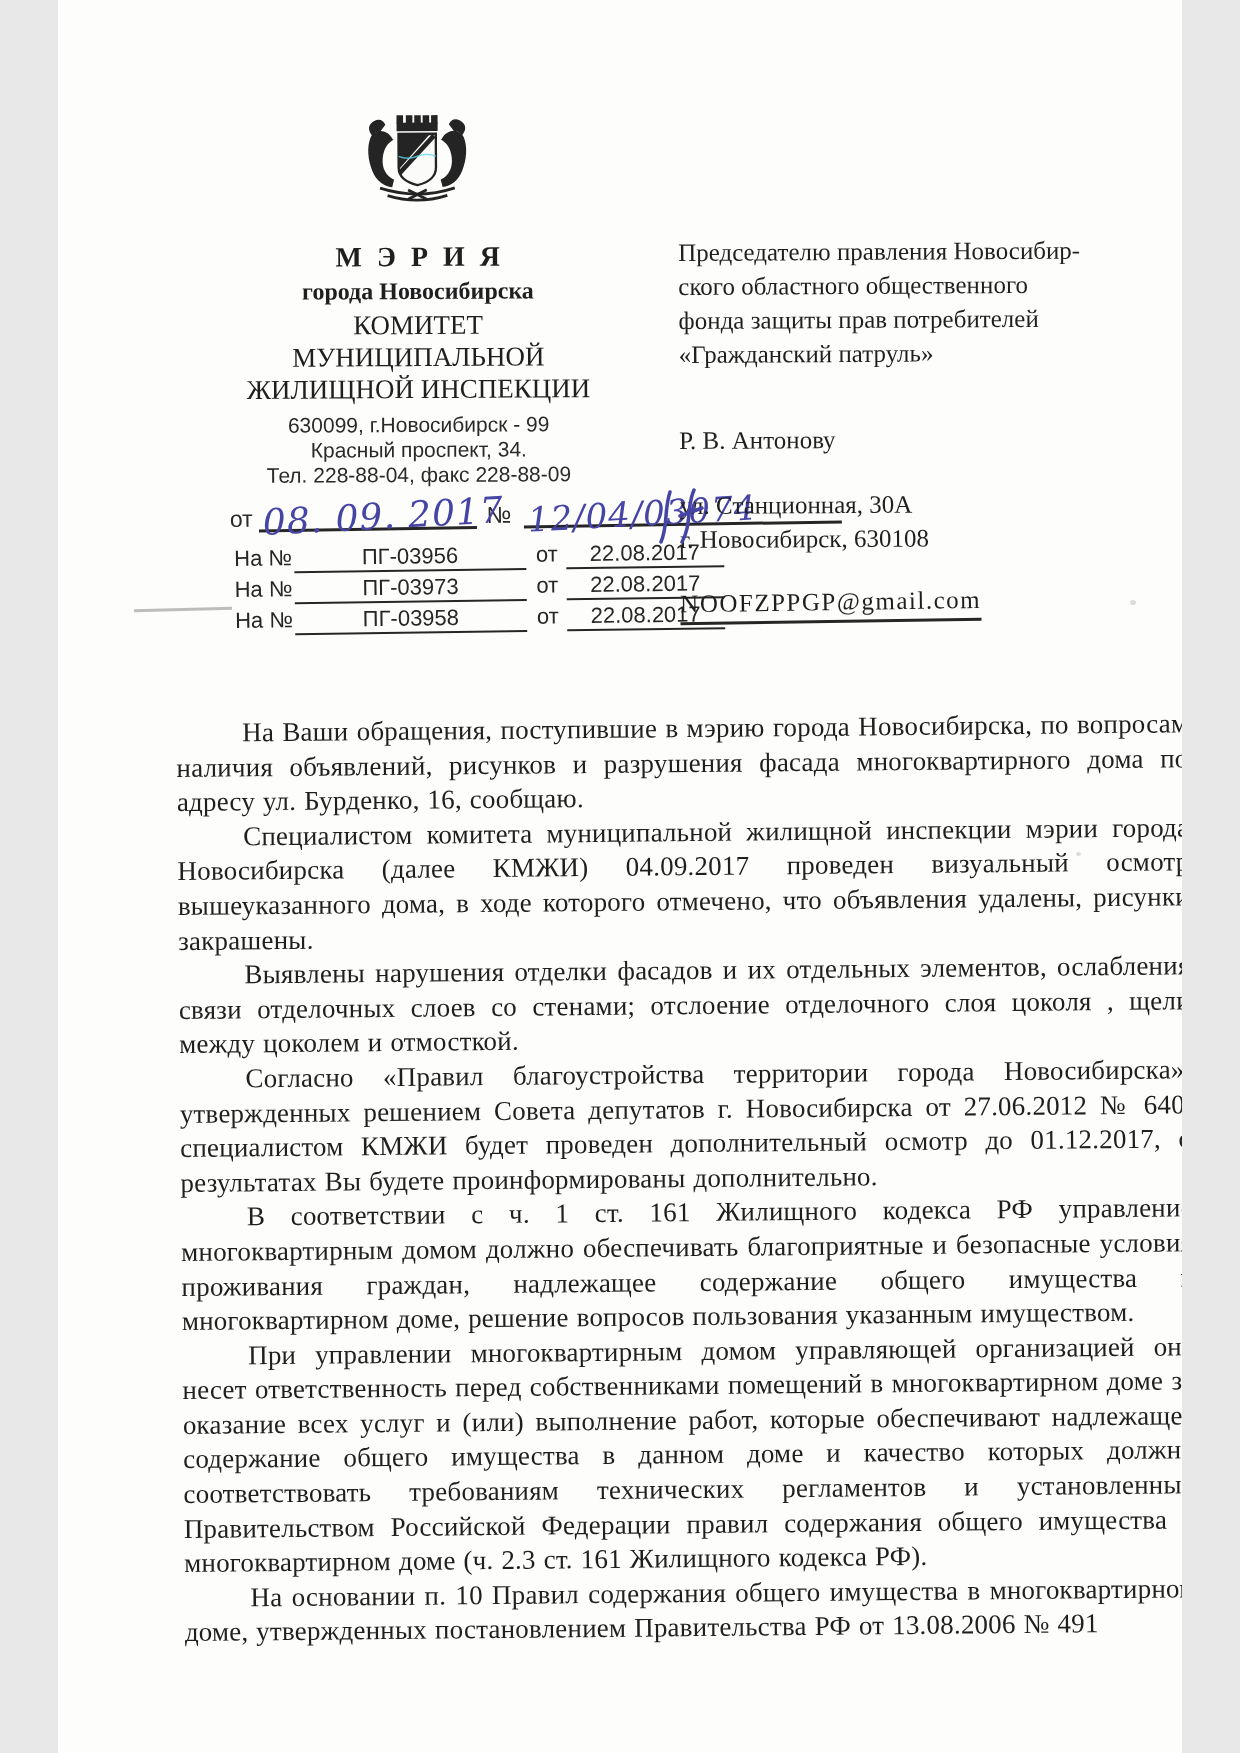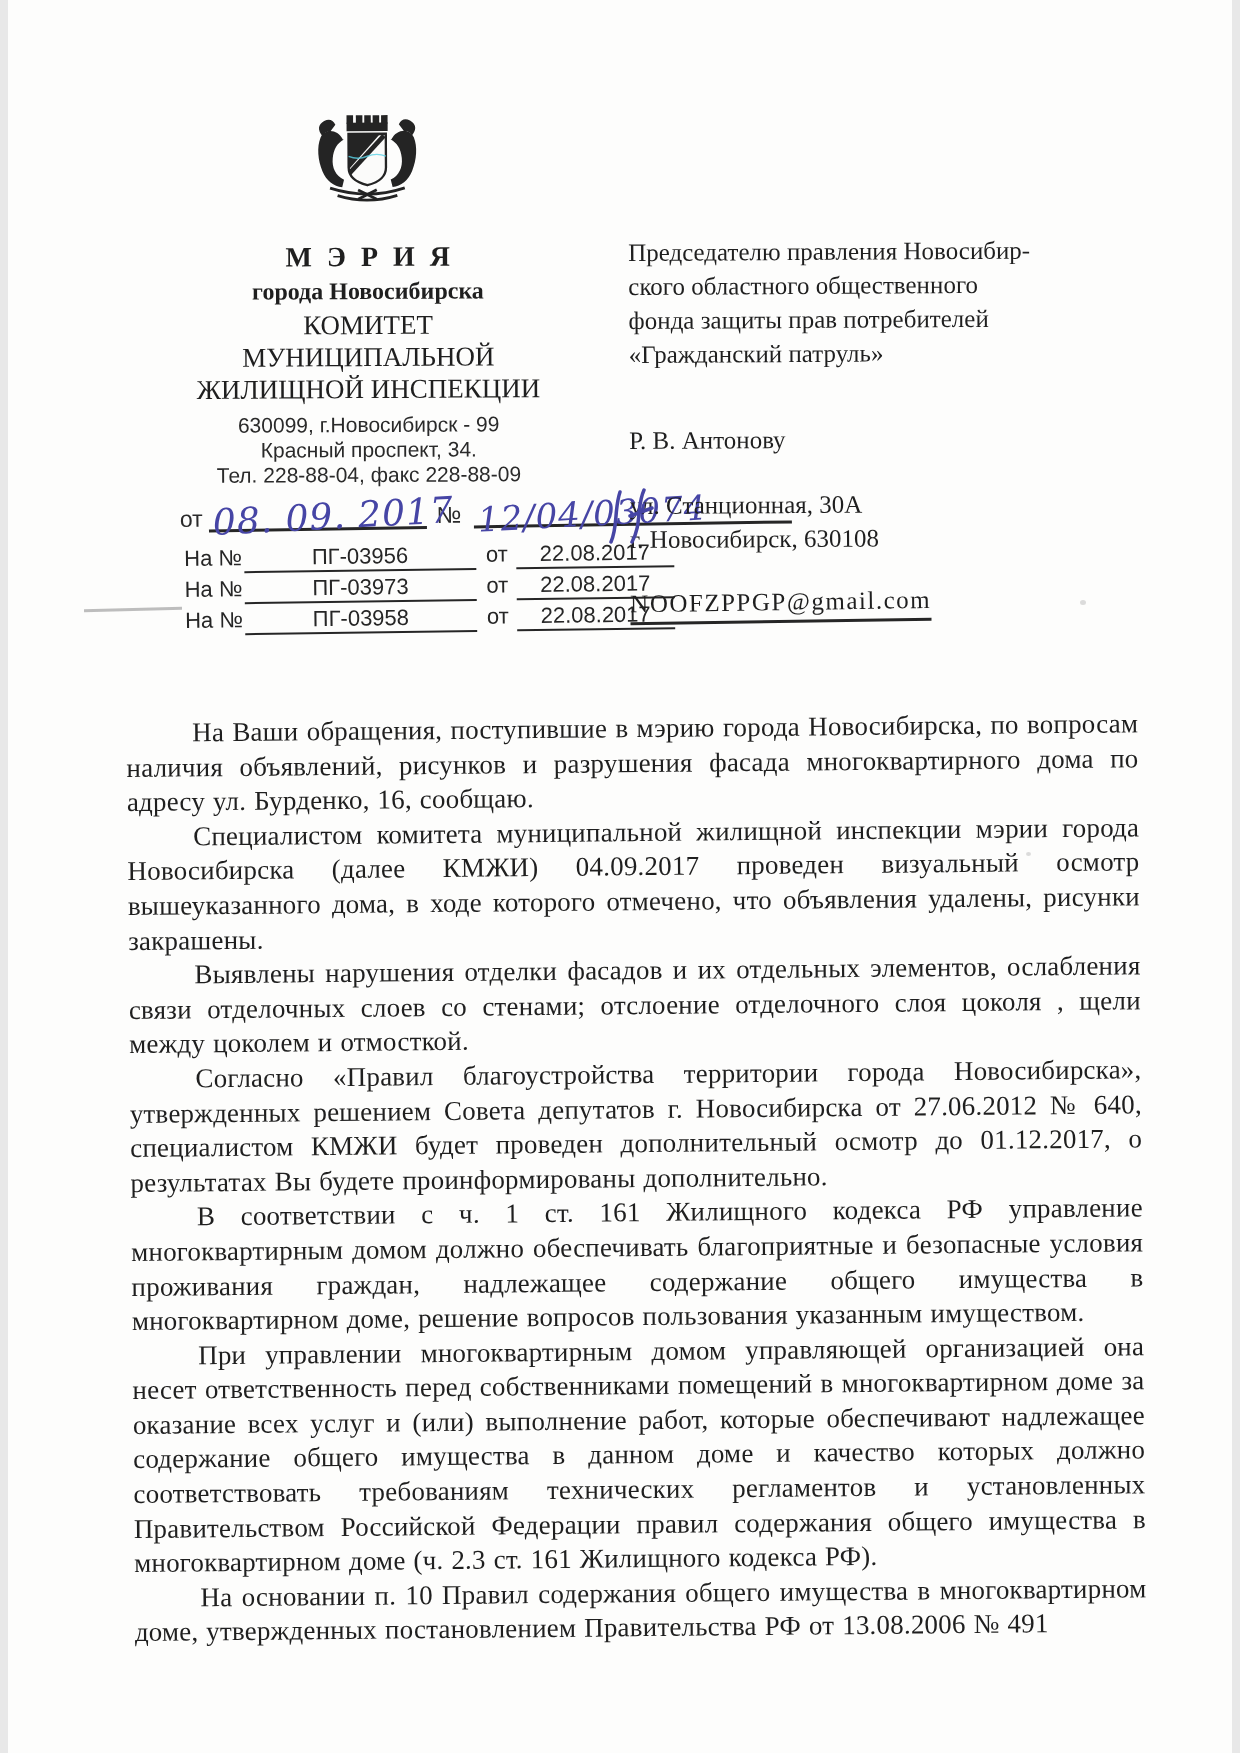--- a/index.html
+++ b/index.html
@@ -1,19 +1,19 @@
 <!DOCTYPE html>
 <html lang="ru"><head>
 <meta charset="utf-8">
 <title>Document</title>
 <style>
   html,body{margin:0;padding:0;background:#e8e8e8;}
   .page{
     position:relative;
-    width:1224px;height:1753px;
+    width:1124px;height:1753px;
     margin:0 auto;
     background:#fdfdfc;
     overflow:hidden;
     font-family:"Liberation Serif","DejaVu Serif",serif;
     color:#1f1f1f;
   }
   
   .lh-left{
     position:absolute;left:118px;top:112px;width:484px;
     text-align:center;transform:rotate(-0.3deg);

